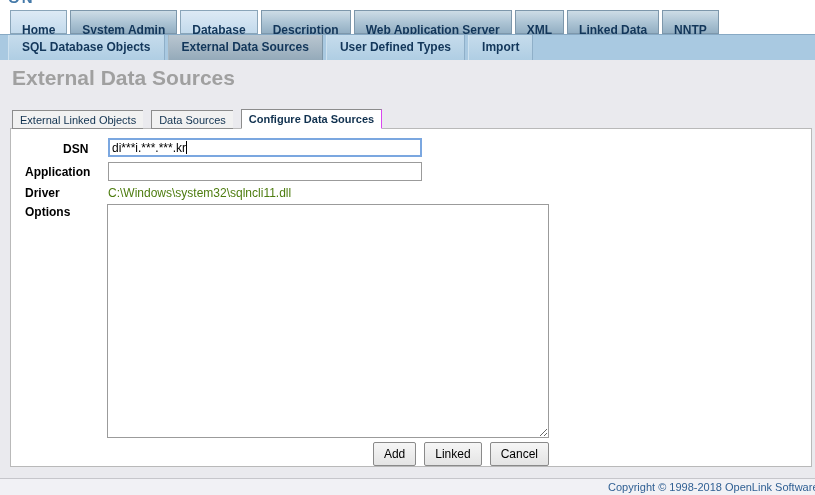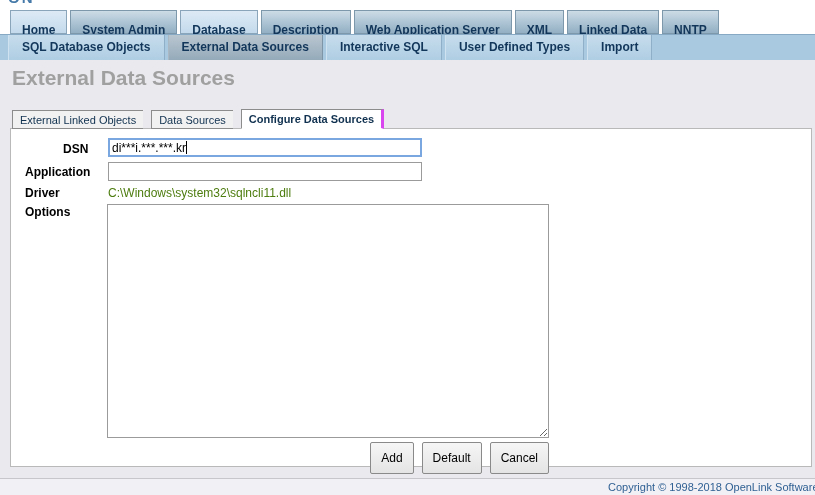--- a/index.html
+++ b/index.html
@@ -84,21 +84,21 @@
     background: #f1f1f1;
     border: 1px solid #8c8c8c;
     border-right: none;
     white-space: nowrap; cursor: pointer;
   }
   .subtab:last-child { border-right: 1px solid #8c8c8c; }
   .subtab.active {
     height: 20px; line-height: 19px;
     font-weight: bold; background: #ffffff;
     border-bottom: 1px solid #ffffff;
-    border-right: 3px solid #d946ef;
+    border-right: 1px solid #d946ef;
   }
 
   
   .panel {
     position: absolute; left: 10px; top: 128px; width: 802px; height: 339px;
     background: #ffffff; border: 1px solid #b9b9b9; z-index: 1;
   }
   .field-label {
     position: absolute; left: 14px;
     font-size: 12px; font-weight: bold; color: #000;
@@ -125,21 +125,21 @@
     position: absolute; left: 96px; top: 75px; width: 442px; height: 234px;
     border: 1px solid #9b9b9b; background: #fff;
     font-family: "Liberation Sans", sans-serif; font-size: 12px;
     resize: both; overflow: auto;
   }
   .btn-row {
     position: absolute; left: 96px; top: 313px; width: 442px;
     display: flex; justify-content: flex-end; gap: 8px;
   }
   .btn {
-    height: 32px; padding: 0 10px;
+    height: 24px; padding: 0 10px;
     font-family: "Liberation Sans", sans-serif;
     font-size: 12px; color: #000;
     background: linear-gradient(180deg, #f6f6f6 0%, #e4e4e4 100%);
     border: 1px solid #8a8a8a; border-radius: 2px;
     cursor: pointer; white-space: nowrap;
   }
 
   
   .footer-band {
     position: absolute; left: 0; top: 478px; width: 815px; height: 17px;
@@ -165,21 +165,20 @@
   <div class="ptab">Web Application Server</div>
   <div class="ptab">XML</div>
   <div class="ptab">Linked Data</div>
   <div class="ptab">NNTP</div>
 </div>
 
 <div class="secondary-bar">
   <div class="secondary-tabs">
     <div class="stab">SQL Database Objects</div>
     <div class="stab active">External Data Sources</div>
-    <div class="stab">Interactive SQL</div>
     <div class="stab">User Defined Types</div>
     <div class="stab">Import</div>
   </div>
 </div>
 
 <div class="page-bg"></div>
 
 <div class="page-title">External Data Sources</div>
 
 <div class="subtabs">
@@ -200,20 +199,20 @@
   <input class="text-input" style="top: 33px;" value="">
 
   <div class="field-label" style="top:57px;">Driver</div>
   <div class="driver-value">C:\Windows\system32\sqlncli11.dll</div>
 
   <div class="field-label" style="top:76px;">Options</div>
   <textarea class="options-area" value="" style=""></textarea>
 
   <div class="btn-row">
     <button class="btn">Add</button>
-    <button class="btn">Default</button>
+    <button class="btn">Linked</button>
     <button class="btn">Cancel</button>
   </div>
 
 </div>
 
 <div class="footer-band"></div>
 <div class="copyright">Copyright © 1998-2018 OpenLink Software</div>
 
 </body></html>

